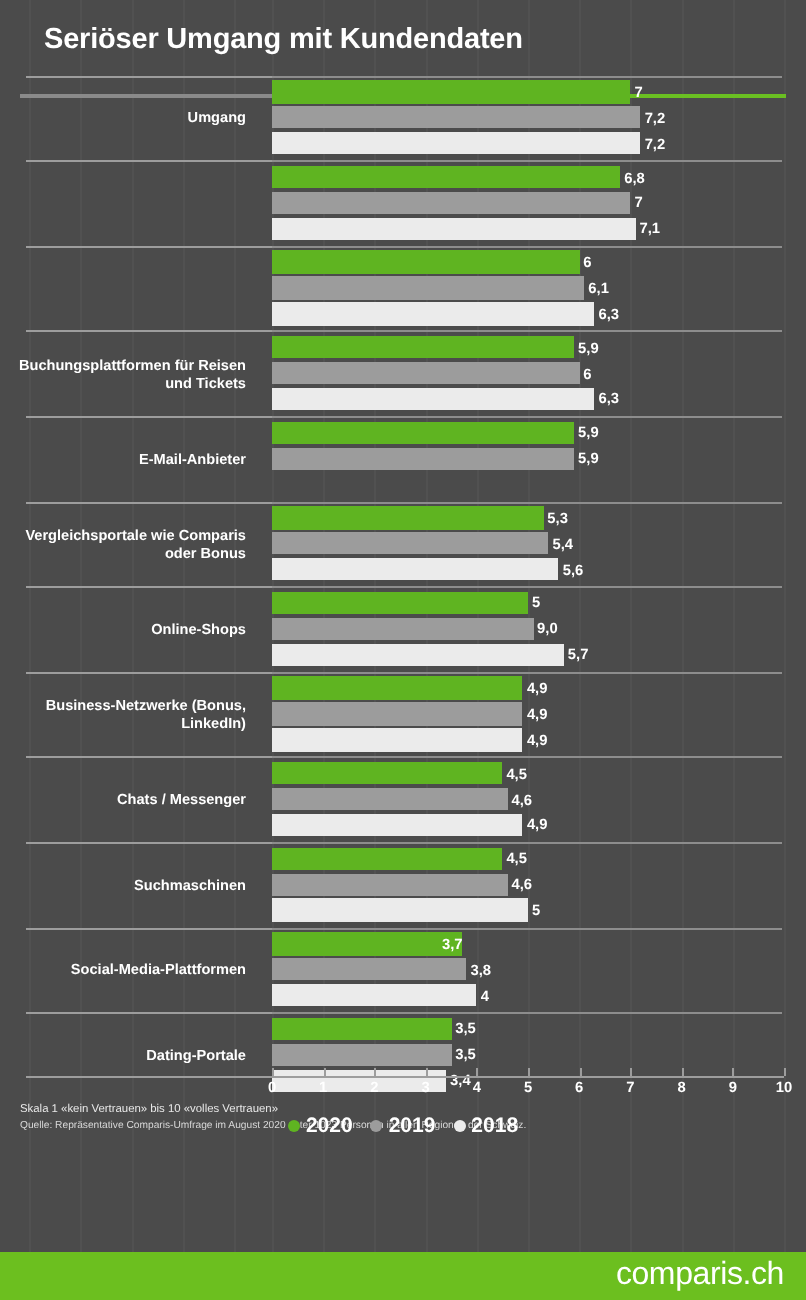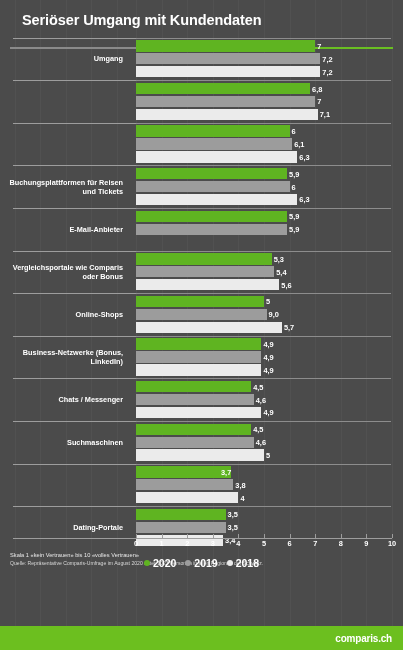--- a/index.html
+++ b/index.html
@@ -117,21 +117,21 @@
   .note{font-size:5.7px;line-height:1.55;color:#e8e8e8;font-weight:normal;}
   .note.src{font-size:5.1px;color:#d8d8d8;}
 
   
   .footer{
     position:absolute;left:0;bottom:0;width:403px;height:24px;
     background:#6cbf1f;
     display:flex;align-items:center;justify-content:flex-end;
   }
   .logo{
-    font-size:10px;font-weight:bold;color:#ffffff;
+    font-size:16px;font-weight:normal;color:#ffffff;
     letter-spacing:-0.2px;padding-right:11px;
   }
 </style>
 </head>
 <body>
 
 <div class="page-grid"></div>
 
 <div class="wrap">
 
@@ -335,20 +335,21 @@
             <div class="barrow">
               <div class="bar y2018" style="width: 128px;"></div>
               <div class="bval" style="left: 128px;">5</div>
             </div>
           </div>
         </div>
         <div class="group">
           <div class="sep">
             <div class="light"></div>
           </div>
+          <div class="cat-label">Social-Media-Plattformen</div>
           <div class="bars">
             <div class="barrow">
               <div class="bar y2020" style="width: 94.72px;"></div>
               <div class="bval" style="left: 83px;">3,7</div>
             </div>
             <div class="barrow">
               <div class="bar y2019" style="width: 97.28px;"></div>
               <div class="bval" style="left: 97.28px;">3,8</div>
             </div>
             <div class="barrow">

